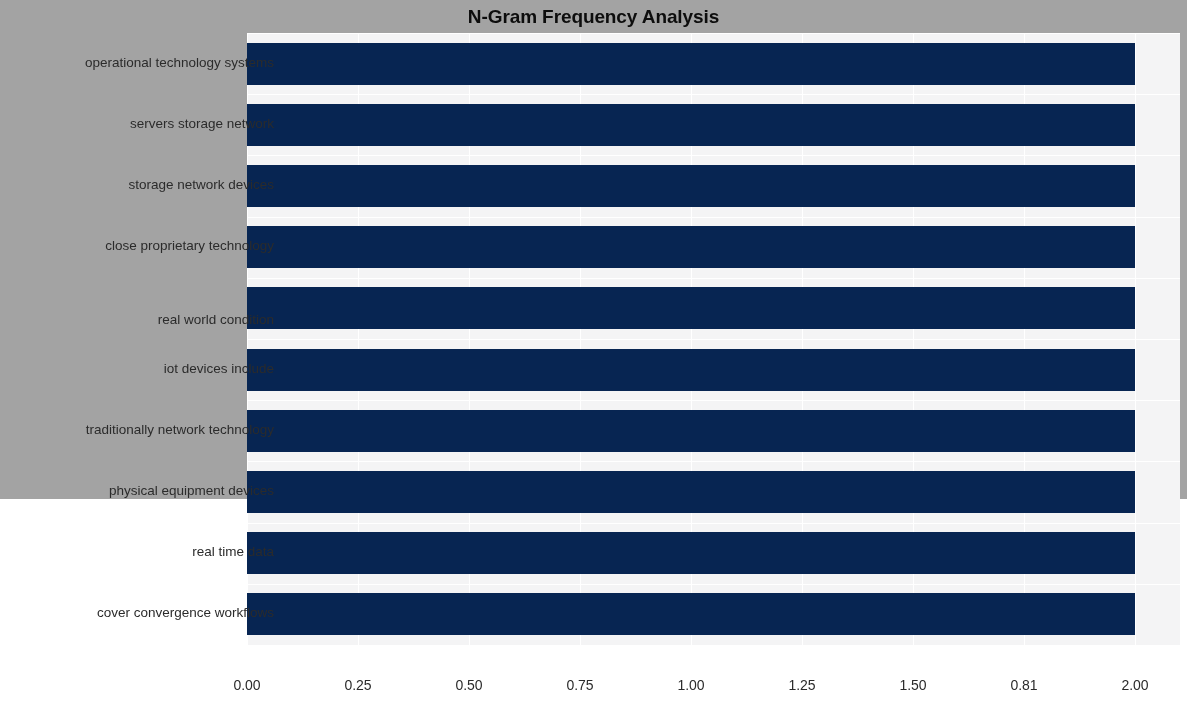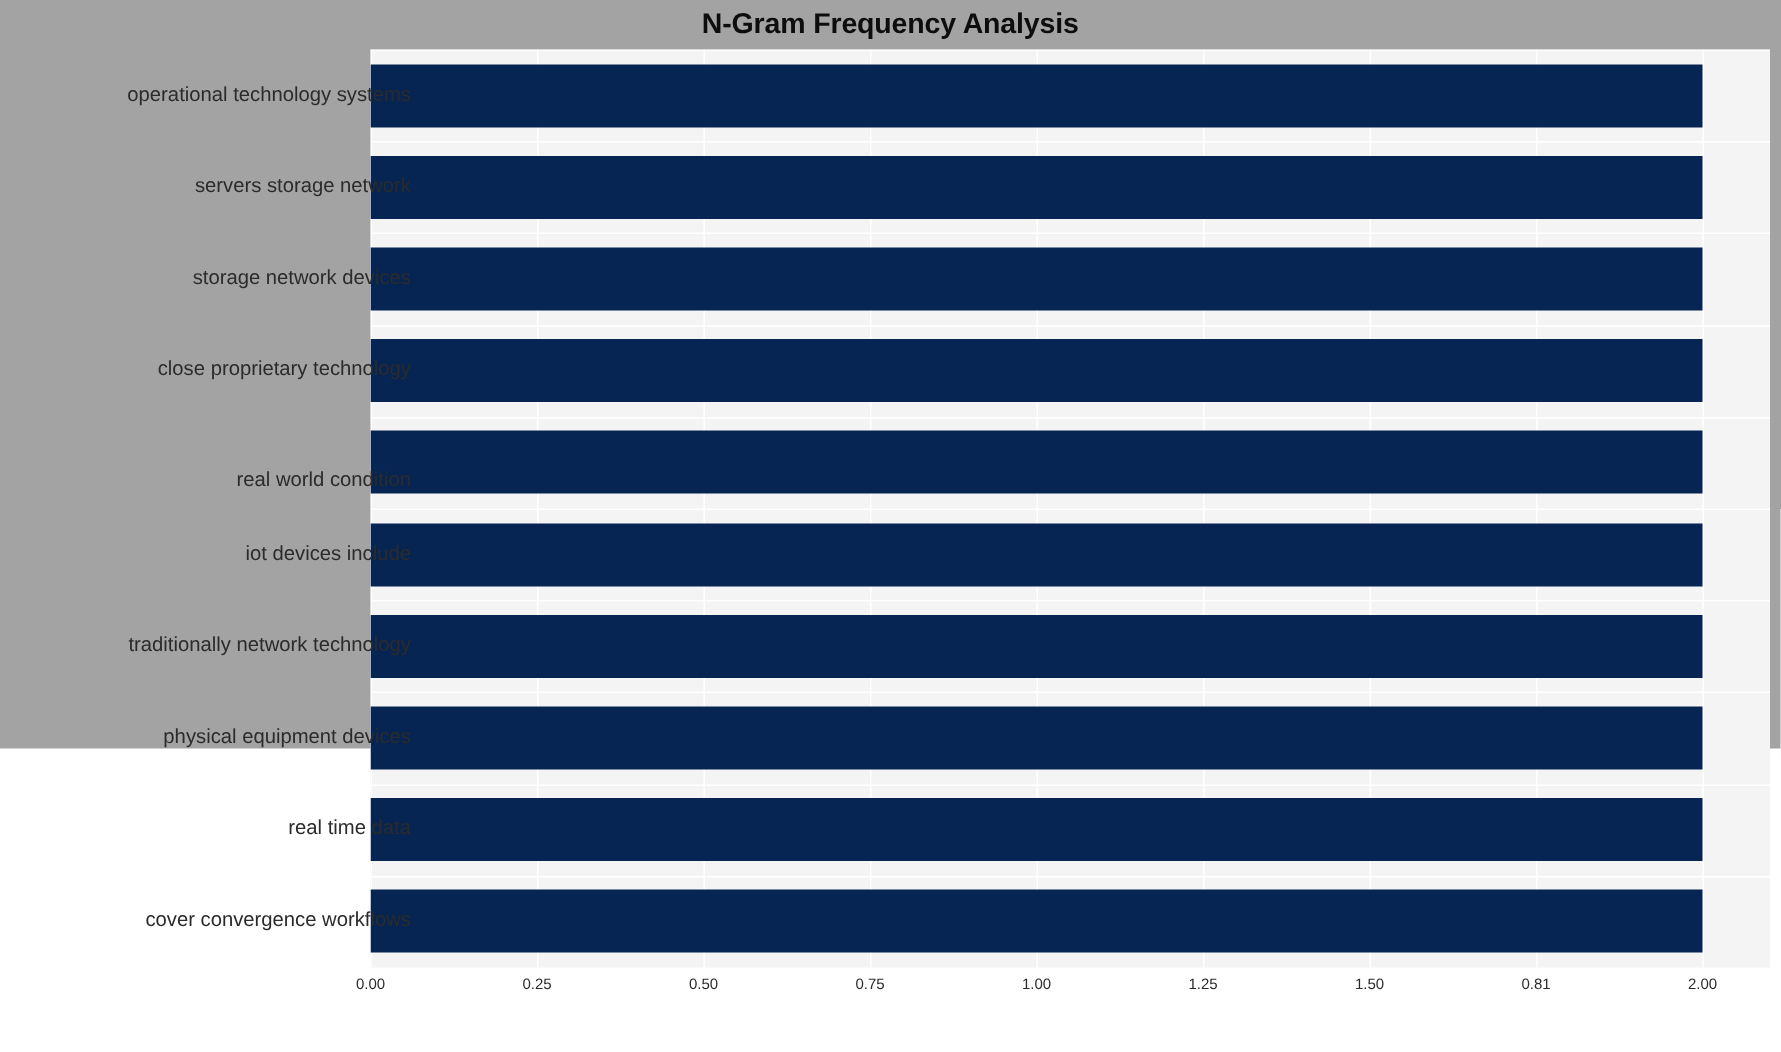--- a/index.html
+++ b/index.html
@@ -91,25 +91,25 @@
   #y-axis-labels .ylabel {
     right: auto;
     left: 0;
     width: 238px;
     padding-left: 36px;
   }
 
   
   .xtick {
     position: absolute;
-    top: 651px;
+    top: 677px;
     width: 80px;
     margin-left: -40px;
     text-align: center;
-    font-size: 10px;
+    font-size: 14px;
     color: #2b2b2b;
     white-space: nowrap;
   }
 
   #x-axis-title {
     position: absolute;
     left: 247px;
     top: 675px;
     width: 933px;
     text-align: center;

